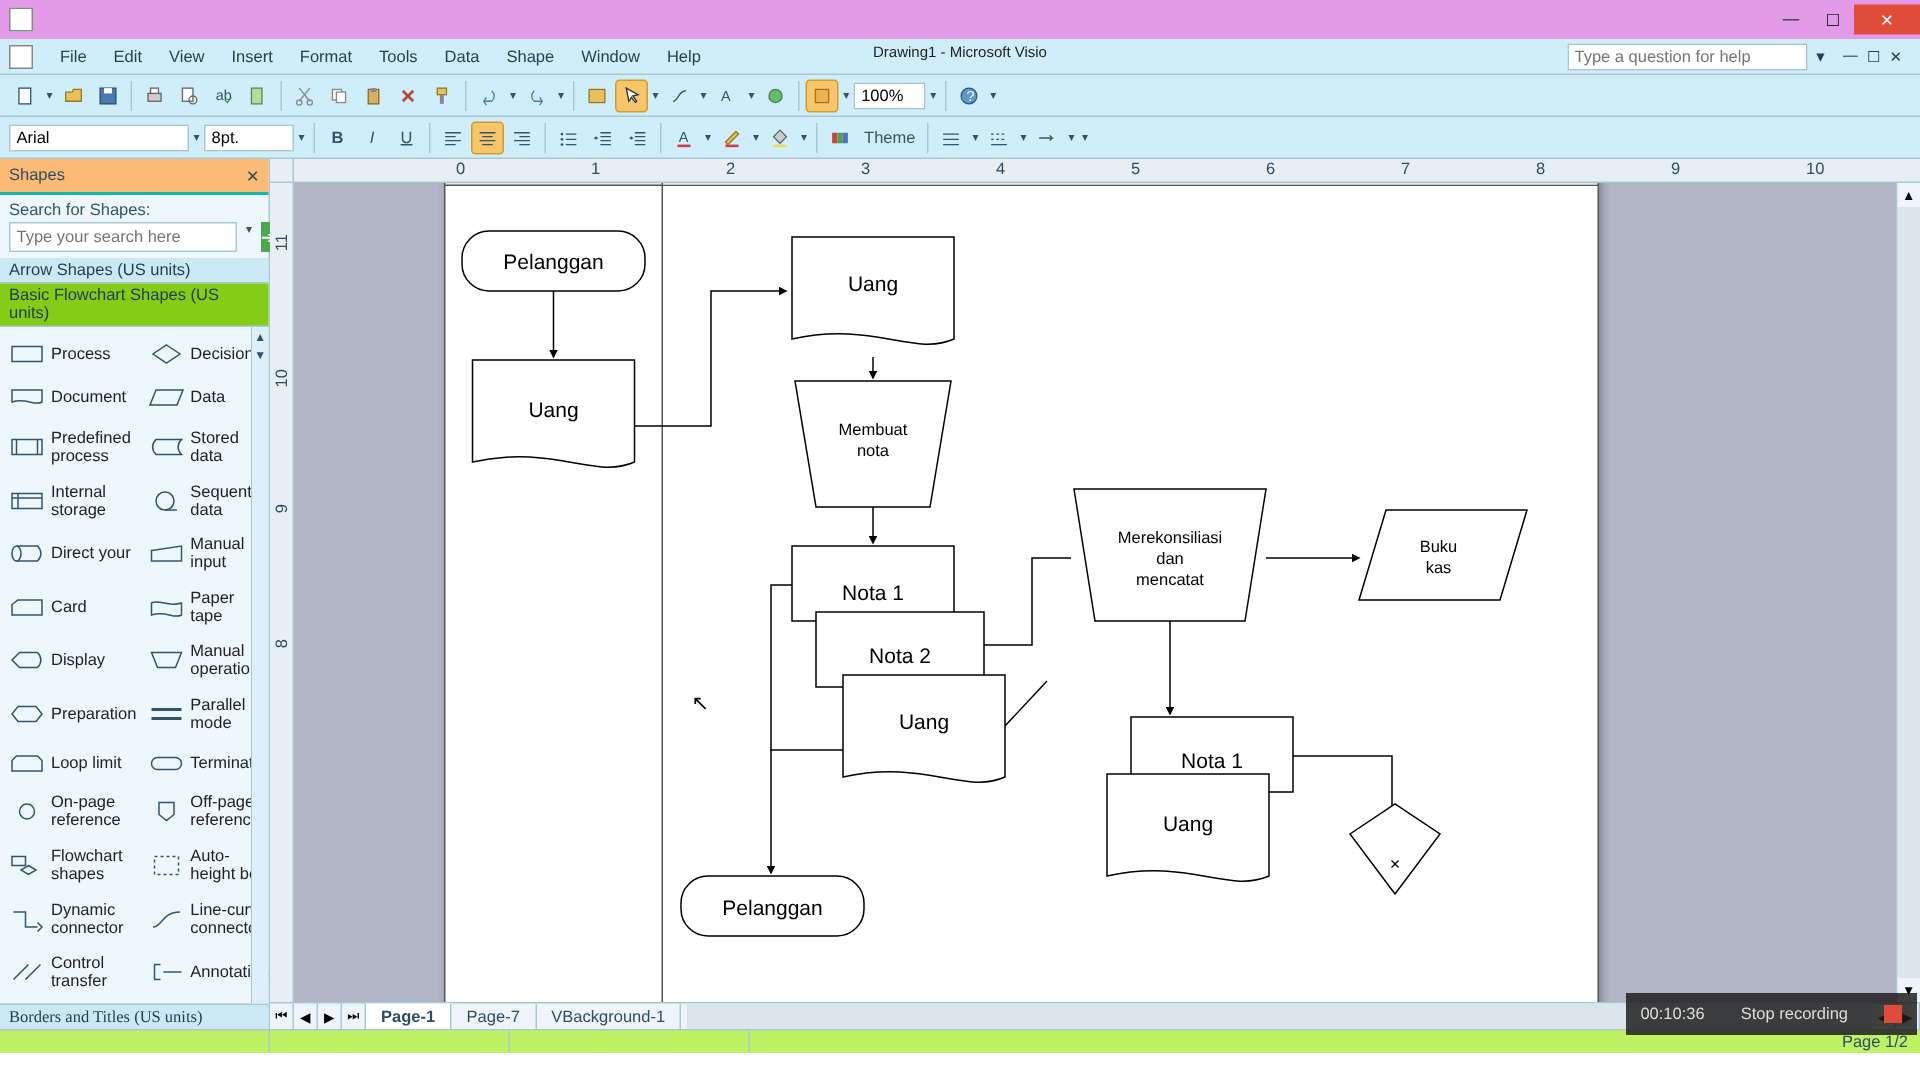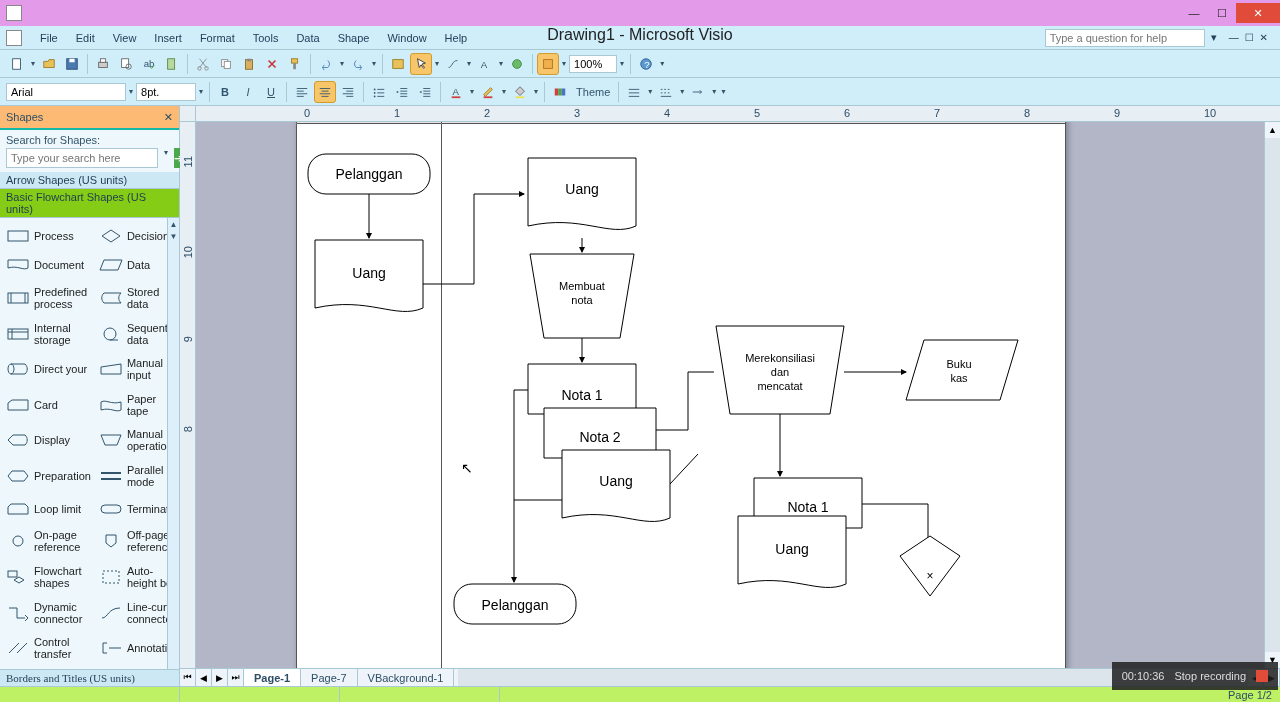--- a/index.html
+++ b/index.html
@@ -1,21 +1,21 @@
 <!DOCTYPE html>
 <html><head>
 <meta charset="utf-8">
 <style>
 * { margin:0; padding:0; box-sizing:border-box; font-family:"Segoe UI",Tahoma,sans-serif; font-size:11px; }
 body { width:1280px; height:720px; background:#fff; overflow:hidden; }
 
 
 .titlebar { height:26px; background:#e29ae9; display:flex; align-items:center; position:relative; }
 .titlebar .appicon { width:16px; height:16px; margin-left:6px; background:#fff; border:1px solid #888; }
-.titlebar .title { position:absolute; left:50%; transform:translateX(-50%); font-size:16px; color:#222;margin-top:44px; }
+.titlebar .title { position:absolute; left:50%; transform:translateX(-50%); font-size:10px; color:#222;margin-top:44px; }
 .titlebar .winbtns { margin-left:auto; display:flex; }
 .titlebar .winbtn { width:28px; height:20px; display:flex; align-items:center; justify-content:center; color:#222; }
 .titlebar .winbtn.close { background:#e04b3a; color:#fff; width:44px; }
 
 
 .menubar { height:24px; background:#cfeefa; display:flex; align-items:center; padding:0 6px; gap:2px; border-bottom:1px solid #a8c8d4;}
 .mdicon { width:16px; height:16px; margin-right:8px; background:#fff; border:1px solid #888;}
 .menuitem { padding:3px 8px; color:#23415a; }
 .menubar .help-input { margin-left:auto; height:18px; width:160px; border:1px solid #a8c8d4; padding:0 4px; color:#888; background:#fff;}
 .menubar .help-arrow { width:14px; text-align:center; color:#23415a;}
@@ -90,21 +90,21 @@
 .page-tab { padding:0 10px; display:flex; align-items:center; border-right:1px solid #a8c8d4; color:#2d4d66;}
 .page-tab.active { background:#fff; font-weight:bold;}
 .h-scroll-row .htrack { flex:1; background:#dce4ec; margin-left:4px;}
 
 
 .statusbar { height:16px; background:#bef264; border-top:1px solid #a8c8d4; display:flex; align-items:center; font-size:10px; color:#2d4d66;}
 .statusbar .seg { padding:0 8px; border-right:1px solid #a8c8d4; height:100%; display:flex; align-items:center;}
 .statusbar .pageind { margin-left:auto; padding:0 8px;}
 
 
-.recorder { position:absolute; right:2px; bottom:30px; height:28px; background:rgba(30,30,30,0.85); color:#ddd; display:flex; align-items:center; gap:10px; padding:0 10px; font-size:12px;text-align:right;}
+.recorder { position:absolute; right:2px; bottom:30px; height:28px; background:rgba(30,30,30,0.85); color:#ddd; display:flex; align-items:center; gap:24px; padding:0 10px; font-size:12px;text-align:right;}
 .recorder .rec-dot { width:12px; height:12px; background:#e04b3a;}
 
 .cursor { position:absolute; left:265px; top:338px; font-size:14px; color:#000; pointer-events:none;}
 </style>
 </head>
 <body>
 
 <div class="titlebar">
   <div class="appicon"></div>
   <div class="title">Drawing1 - Microsoft Visio</div>

